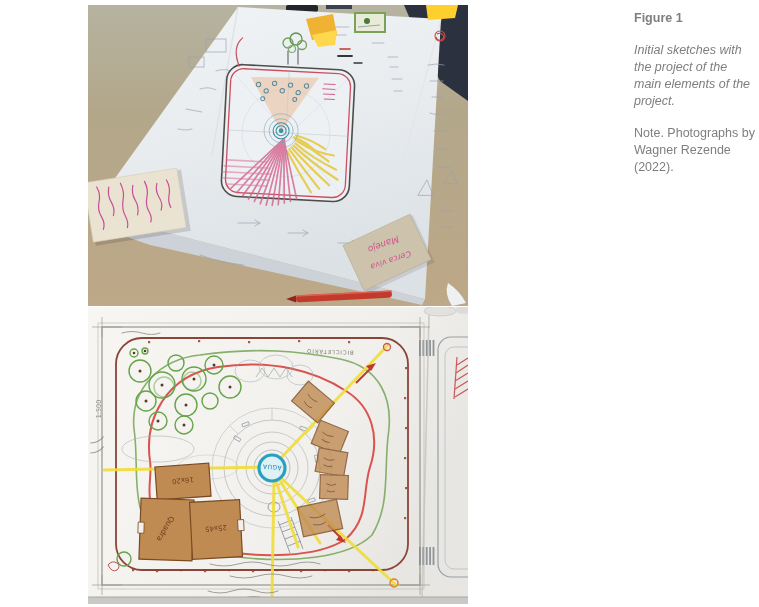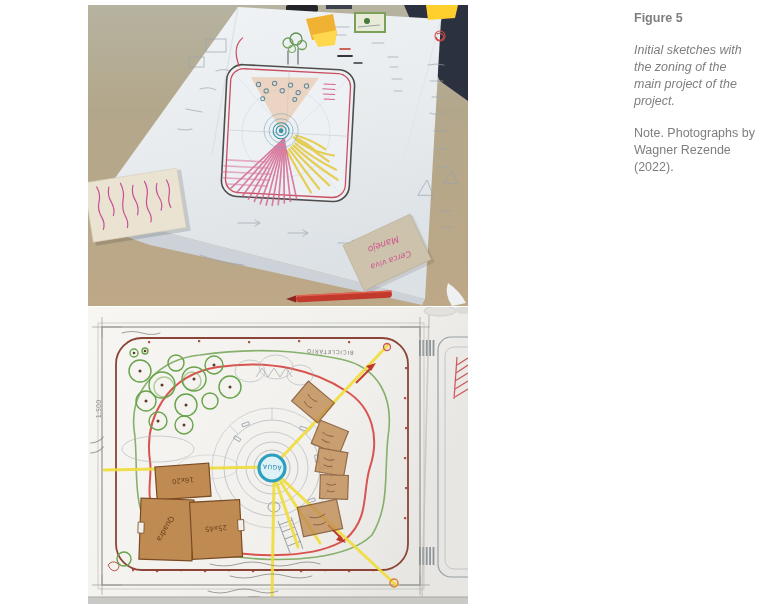--- a/index.html
+++ b/index.html
@@ -431,18 +431,18 @@
       </g>
 
       <g>
         <rect x="0" y="290" width="380" height="7" fill="#cac9c5"></rect>
         <path d="M0,290 h380" stroke="#a9a8a4" stroke-width="1"></path>
       </g>
     </svg>
   </div>
 
   <div class="caption">
-    <p class="fig-label">Figure 5</p>
-    <p class="fig-desc">Initial sketches with the zoning of the main project of the project.</p>
+    <p class="fig-label">Figure 1</p>
+    <p class="fig-desc">Initial sketches with the project of the main elements of the project.</p>
     <p class="fig-note"><span class="note-prefix">Note.</span><span> Photographs by Wagner Rezende (2022).</span></p>
   </div>
 
 </div>
 
 </body></html>

